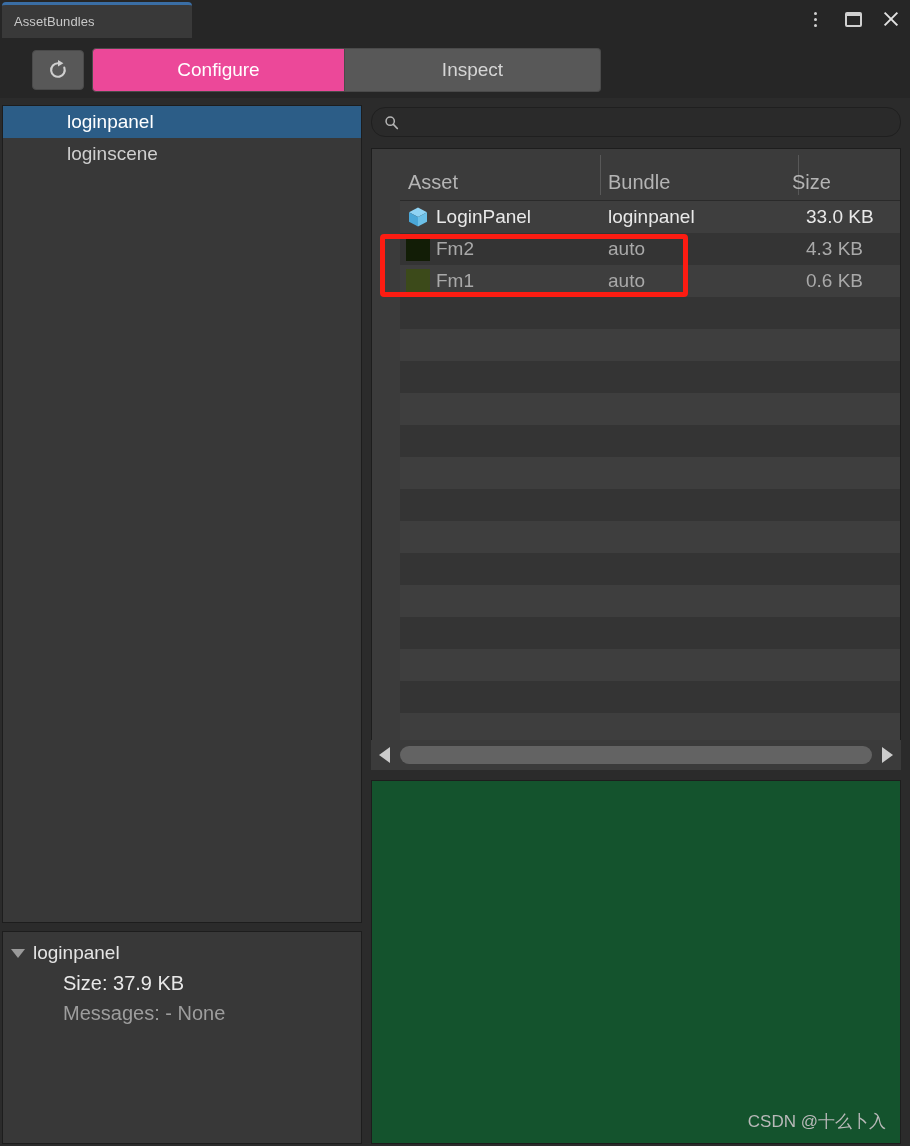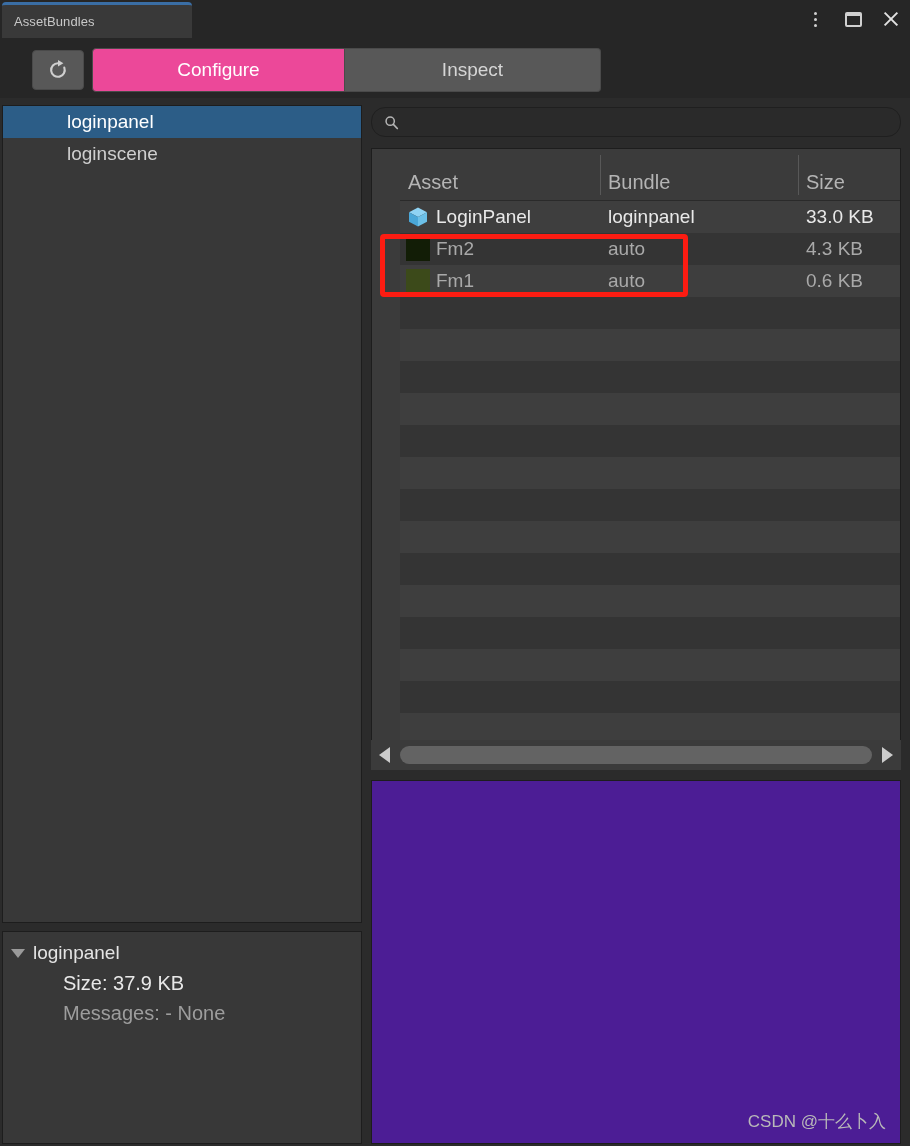--- a/index.html
+++ b/index.html
@@ -120,21 +120,21 @@
   }
   #table-head {
     position: relative; height: 52px; background: #3b3b3b;
     border-bottom: 1px solid #2a2a2a;
   }
   .th {
     position: absolute; bottom: 6px; font-size: 20px; color: #b4b4b4;
   }
   .th.asset  { left: 8px; }
   .th.bundle { left: 208px; }
-  .th.size   { left: 406px; }
+  .th.size   { left: 392px; }
   .col-div {
     position: absolute; top: 6px; width: 1px; height: 40px; background: #585858;
   }
   .col-div.d1 { left: 200px; }
   .col-div.d2 { left: 398px; }
 
   .row {
     position: relative; height: 32px; display: flex; align-items: center;
     font-size: 19px; cursor: pointer;
   }
@@ -173,21 +173,21 @@
     border-left: 11px solid #cccccc;
   }
   #hscroll-thumb {
     flex: 1; height: 18px; margin: 0 10px;
     background: #636363; border-radius: 9px; cursor: pointer;
   }
 
   
   #inspector {
     position: absolute; left: 371px; top: 780px; width: 530px; height: 364px;
-    background: #4c1d95; border: 1px solid #1d1d1d; text-align: right;
+    background: #14532d; border: 1px solid #1d1d1d; text-align: right;
   }
   #watermark {
     position: absolute; right: 14px; bottom: 10px;
     font-size: 17px; color: #b9b9b9;
   }
 </style>
 </head>
 <body>
 
 <div id="titlebar">

